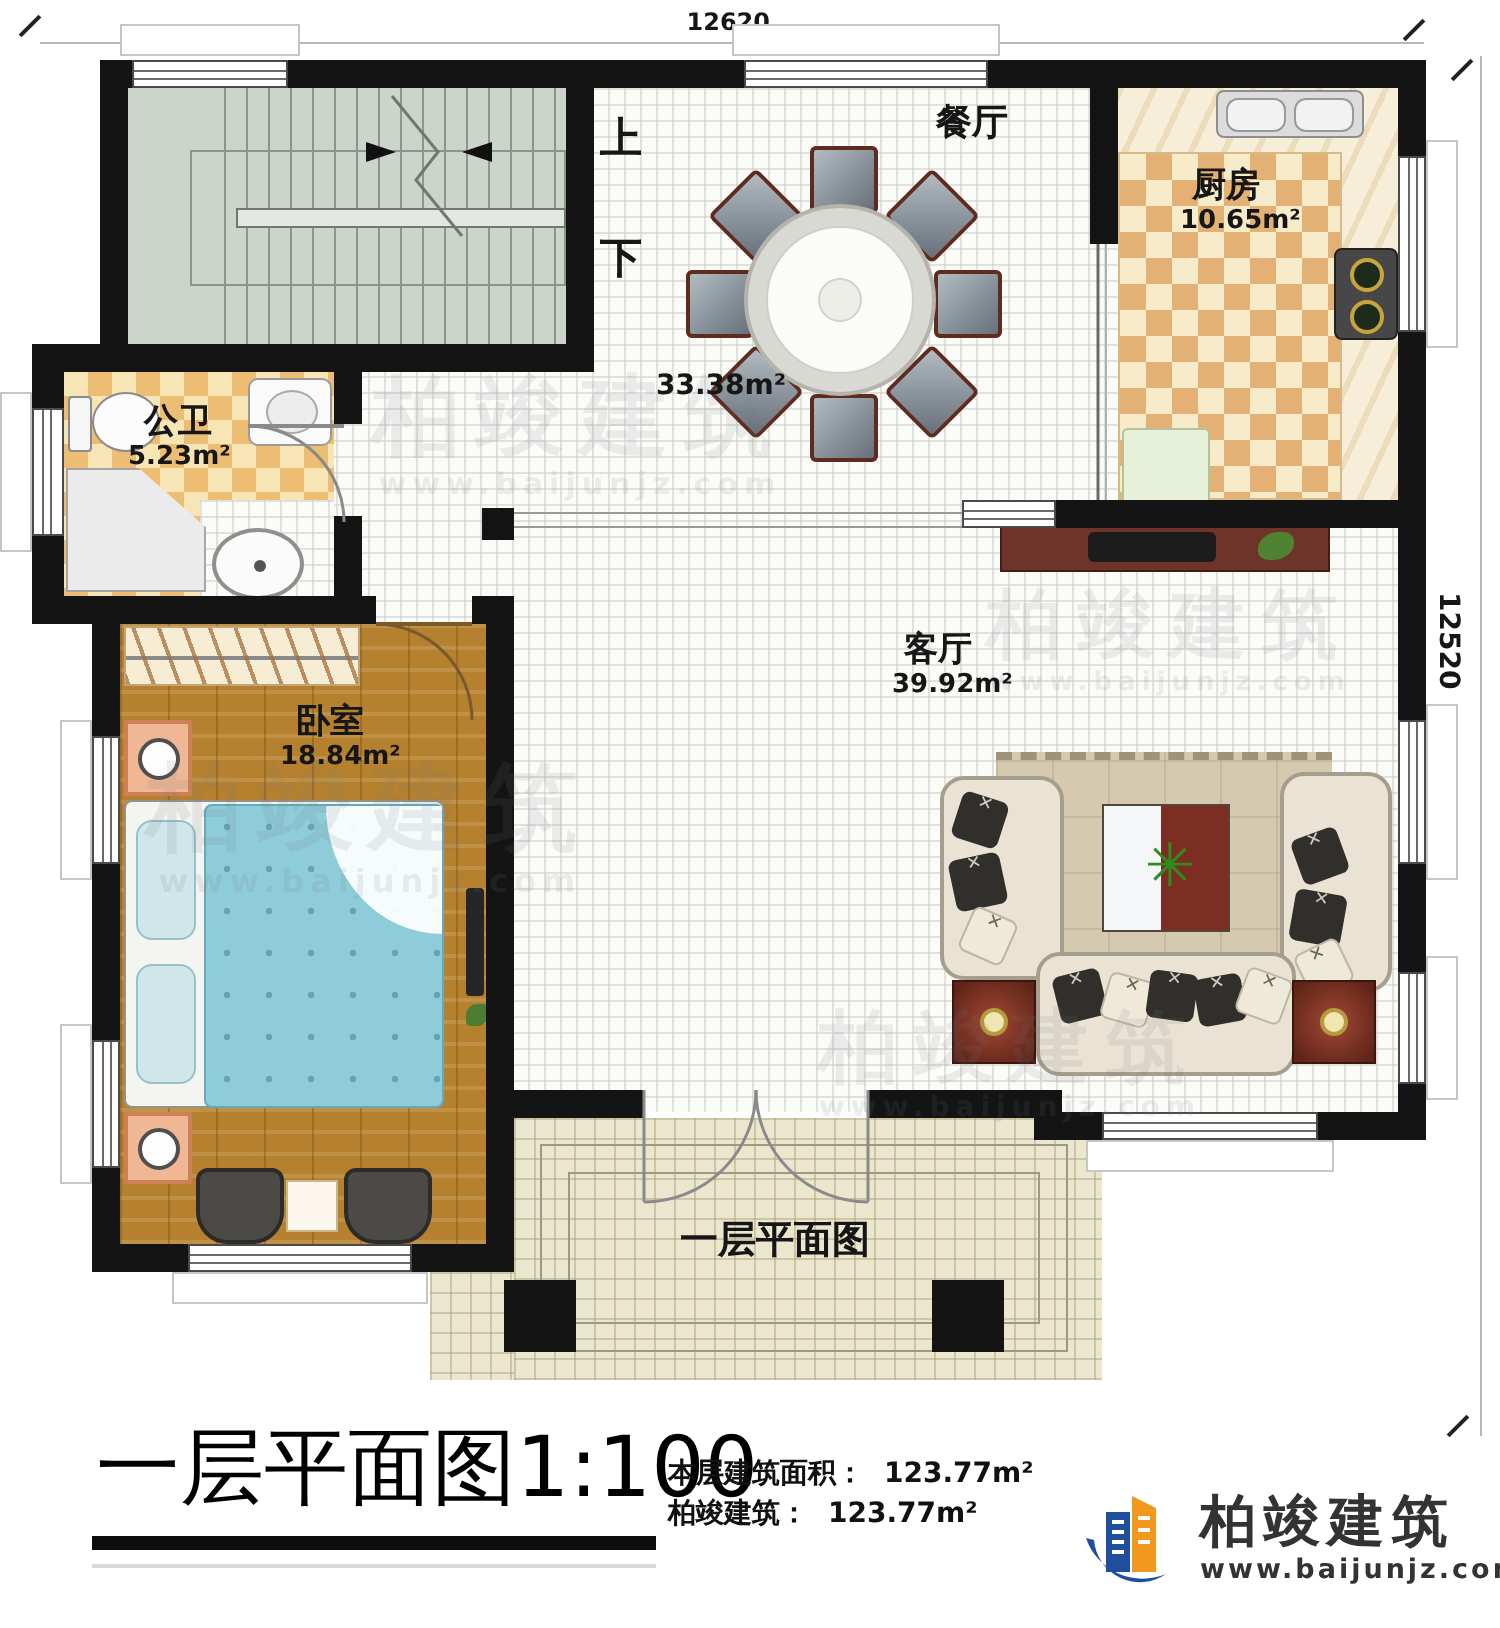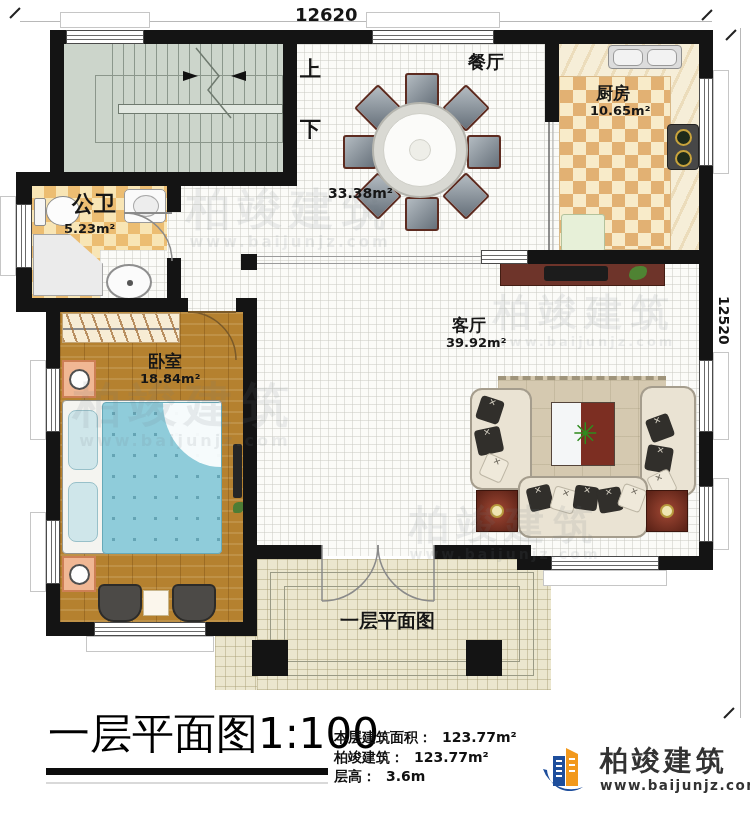--- a/index.html
+++ b/index.html
@@ -56,21 +56,21 @@
 <body>
 
 <div id="stage">
 
   <div class="dimline" style="left:20px;top:21px;width:692px;height:1px;"></div>
   <div class="dimline" style="left:740px;top:28px;width:1px;height:690px;"></div>
   <div class="tick" style="left:8px;top:12px;"></div>
   <div class="tick" style="left:700px;top:14px;"></div>
   <div class="tick" style="left:724px;top:34px;"></div>
   <div class="tick" style="left:722px;top:712px;"></div>
-  <div class="lbl" style="left:295px;top:5px;width:90px;text-align:left;font-size:18px;">12620</div>
+  <div class="lbl" style="left:295px;top:5px;width:90px;text-align:right;font-size:12px;">12620</div>
   <div class="lbl" style="left:731px;top:296px;width:64px;font-size:14px;transform:rotate(90deg);transform-origin:left top;">12520</div>
 
   <div class="abs tile" style="left:64px;top:44px;width:635px;height:512px;"></div>
 
   <div class="abs stairbg" style="left:64px;top:44px;width:219px;height:128px;">
     <div class="abs treads" style="left:48px;top:0;width:171px;height:128px;"></div>
     <div class="abs" style="left:31px;top:31px;width:188px;height:68px;border:1px solid #8b968b;"></div>
     <div class="abs" style="left:54px;top:60px;width:165px;height:10px;background:#e2e8e1;border:1px solid #6f7a6f;"></div>
   </div>
 
@@ -249,21 +249,21 @@
     <div class="wm-t" style="font-size:40px;">柏竣建筑</div>
     <div class="wm-u" style="font-size:14px;">www.baijunjz.com</div>
   </div>
 
   <div class="lbl" style="left:300px;top:58px;font-size:21px;">上</div>
   <div class="lbl" style="left:300px;top:118px;font-size:21px;">下</div>
   <div class="lbl" style="left:468px;top:52px;font-size:18px;">餐厅</div>
   <div class="lbl" style="left:328px;top:186px;font-size:14px;">33.38m²</div>
   <div class="lbl" style="left:596px;top:84px;font-size:17px;">厨房</div>
   <div class="lbl" style="left:590px;top:104px;font-size:13px;">10.65m²</div>
-  <div class="lbl" style="left:72px;top:192px;font-size:22px;">公卫</div>
+  <div class="lbl" style="left:72px;top:202px;font-size:17px;">公卫</div>
   <div class="lbl" style="left:64px;top:222px;font-size:13px;">5.23m²</div>
   <div class="lbl" style="left:148px;top:352px;font-size:17px;">卧室</div>
   <div class="lbl" style="left:140px;top:372px;font-size:13px;">18.84m²</div>
   <div class="lbl" style="left:452px;top:316px;font-size:17px;">客厅</div>
   <div class="lbl" style="left:446px;top:336px;font-size:13px;">39.92m²</div>
   <div class="lbl" style="left:340px;top:610px;font-size:19px;">一层平面图</div>
 
   <div class="abs" style="left:48px;top:706px;font-size:42px;font-weight:500;color:#000000;white-space:nowrap;">
     <span>一层平面图</span><span>1:100</span>
   </div>
@@ -271,24 +271,20 @@
   <div class="abs" style="left:46px;top:782px;width:282px;height:2px;background:#d9d9d9;"></div>
 
   <div class="abs" style="left:334px;top:728px;text-align:center;">
     <div class="stat-row">
       <span>本层建筑面积：</span>
       <span class="v">123.77m²</span>
     </div>
     <div class="stat-row">
       <span>柏竣建筑：</span>
       <span class="v">123.77m²</span>
-    </div>
-    <div class="stat-row">
-      <span>层高：</span>
-      <span class="v">3.6m</span>
     </div>
   </div>
 
   <div class="abs" style="left:538px;top:740px;display:flex;align-items:center;">
     <svg width="54" height="58" viewBox="0 0 54 58">
       <path d="M9 30 A23 23 0 0 0 45 47 A30 30 0 0 1 5 29 Z" fill="#1e4e9c"></path>
       <polygon points="28,8 40,14 40,46 28,46" fill="#f2991d"></polygon>
       <rect x="15" y="16" width="12" height="30" fill="#1e4e9c"></rect>
       <rect x="18" y="20" width="6" height="2" fill="#fff"></rect>
       <rect x="18" y="25" width="6" height="2" fill="#fff"></rect>

